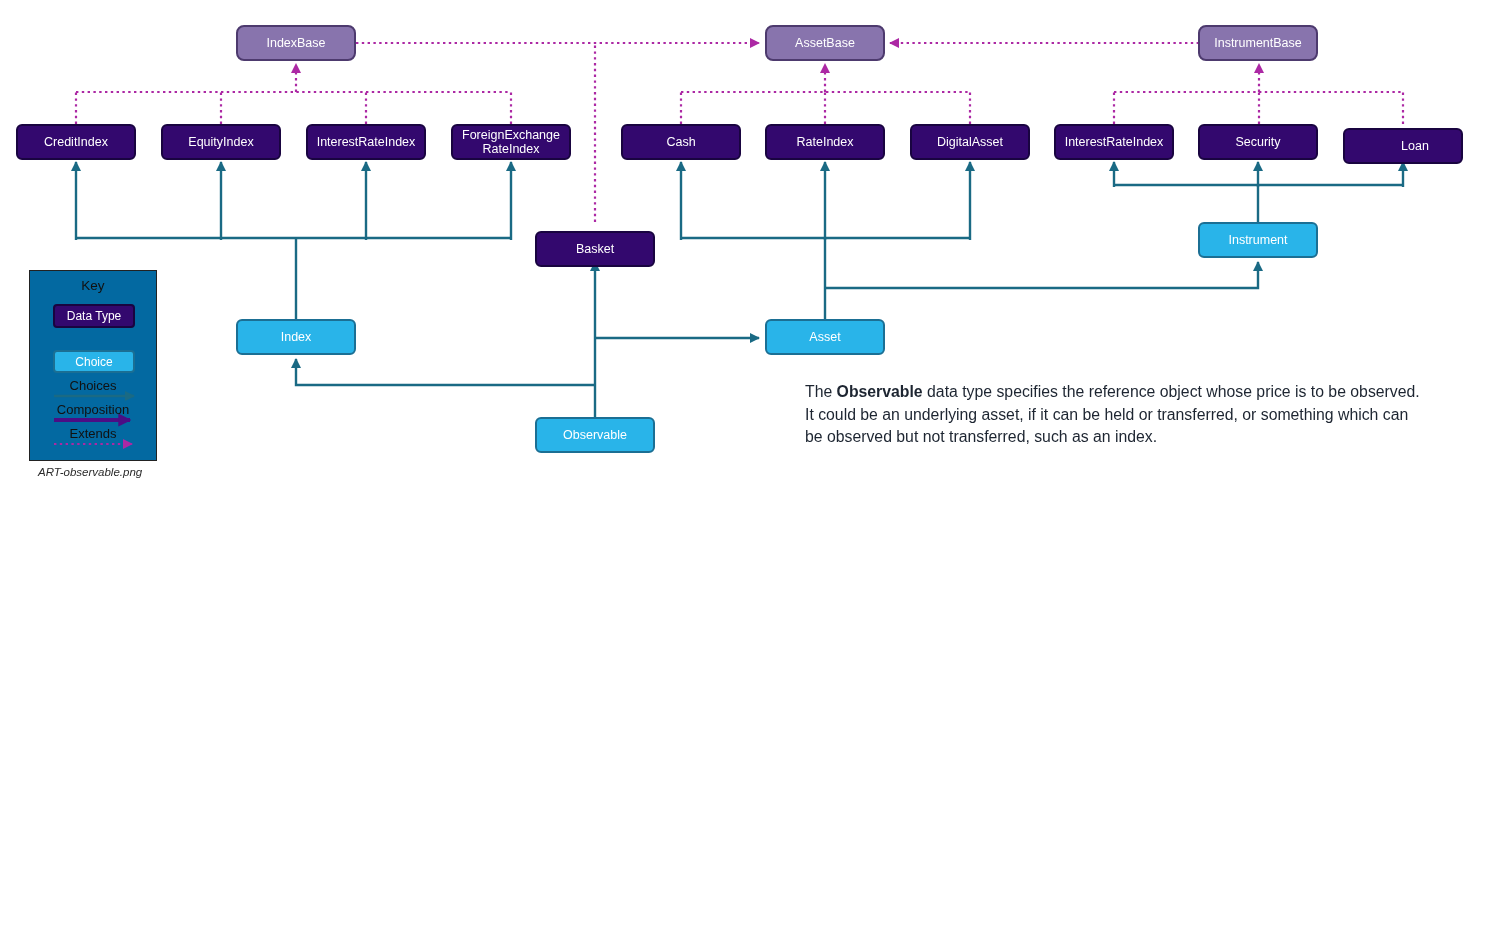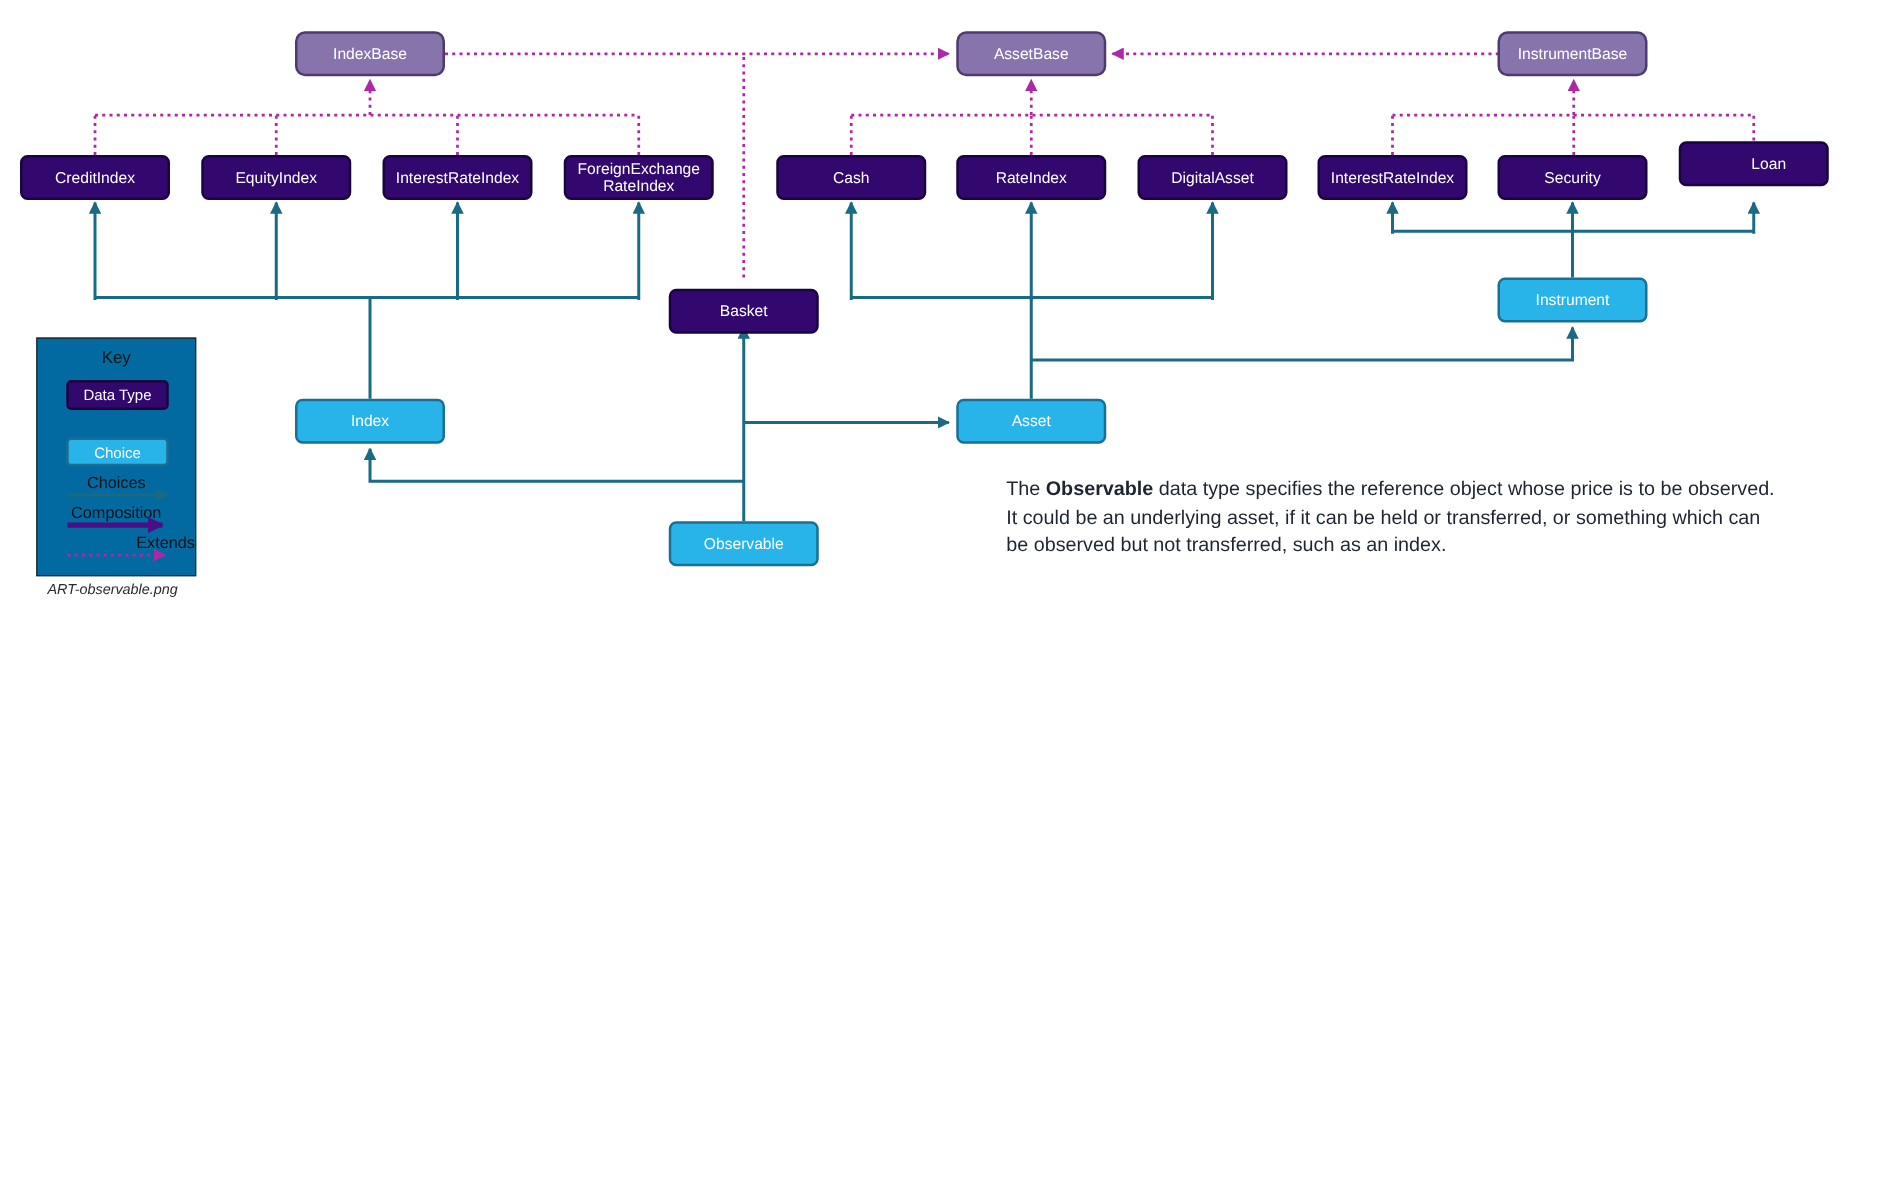--- a/index.html
+++ b/index.html
@@ -98,35 +98,35 @@
   <div class="node dtype" style="left:306px; top:124px;">InterestRateIndex</div>
   <div class="node dtype" style="left:451px; top:124px;">
     <span>ForeignExchange</span>
     <span>RateIndex</span>
   </div>
   <div class="node dtype" style="left:621px; top:124px;">Cash</div>
   <div class="node dtype" style="left:765px; top:124px;">RateIndex</div>
   <div class="node dtype" style="left:910px; top:124px;">DigitalAsset</div>
   <div class="node dtype" style="left:1054px; top:124px;">InterestRateIndex</div>
   <div class="node dtype" style="left:1198px; top:124px;">Security</div>
-  <div class="node dtype" style="left:1343px; top:113px;padding-left:24px;">Loan</div>
+  <div class="node dtype" style="left:1343px; top:128px;padding-left:24px;">Loan</div>
   <div class="node dtype" style="left:535px; top:231px;">Basket</div>
 
   <div class="node choice" style="left:1198px; top:222px;">Instrument</div>
   <div class="node choice" style="left:236px; top:319px;">Index</div>
   <div class="node choice" style="left:765px; top:319px;">Asset</div>
   <div class="node choice" style="left:535px; top:417px;">Observable</div>
 
   <div class="keybox">
     <div class="ktitle">Key</div>
     <div class="kminibox kdtype">Data Type</div>
     <div class="kminibox kchoice">Choice</div>
     <div class="klabel" style="top:107px;">Choices</div>
     <div class="klabel" style="top:131px;">Composition</div>
-    <div class="klabel" style="top:155px;text-align:right;">Extends</div>
+    <div class="klabel" style="top:155px;">Extends</div>
     <svg width="128" height="190">
       <defs>
         <marker id="kat" viewBox="0 0 10 10" refX="9" refY="5" markerWidth="10" markerHeight="10" orient="auto" markerUnits="userSpaceOnUse">
           <path d="M0 0 L10 5 L0 10 Z" fill="#1a6a84"></path>
         </marker>
         <marker id="kap" viewBox="0 0 10 10" refX="9" refY="5" markerWidth="13" markerHeight="13" orient="auto" markerUnits="userSpaceOnUse">
           <path d="M0 0 L10 5 L0 10 Z" fill="#4b0e85"></path>
         </marker>
         <marker id="kam" viewBox="0 0 10 10" refX="9" refY="5" markerWidth="10" markerHeight="10" orient="auto" markerUnits="userSpaceOnUse">
           <path d="M0 0 L10 5 L0 10 Z" fill="#ac28a4"></path>

